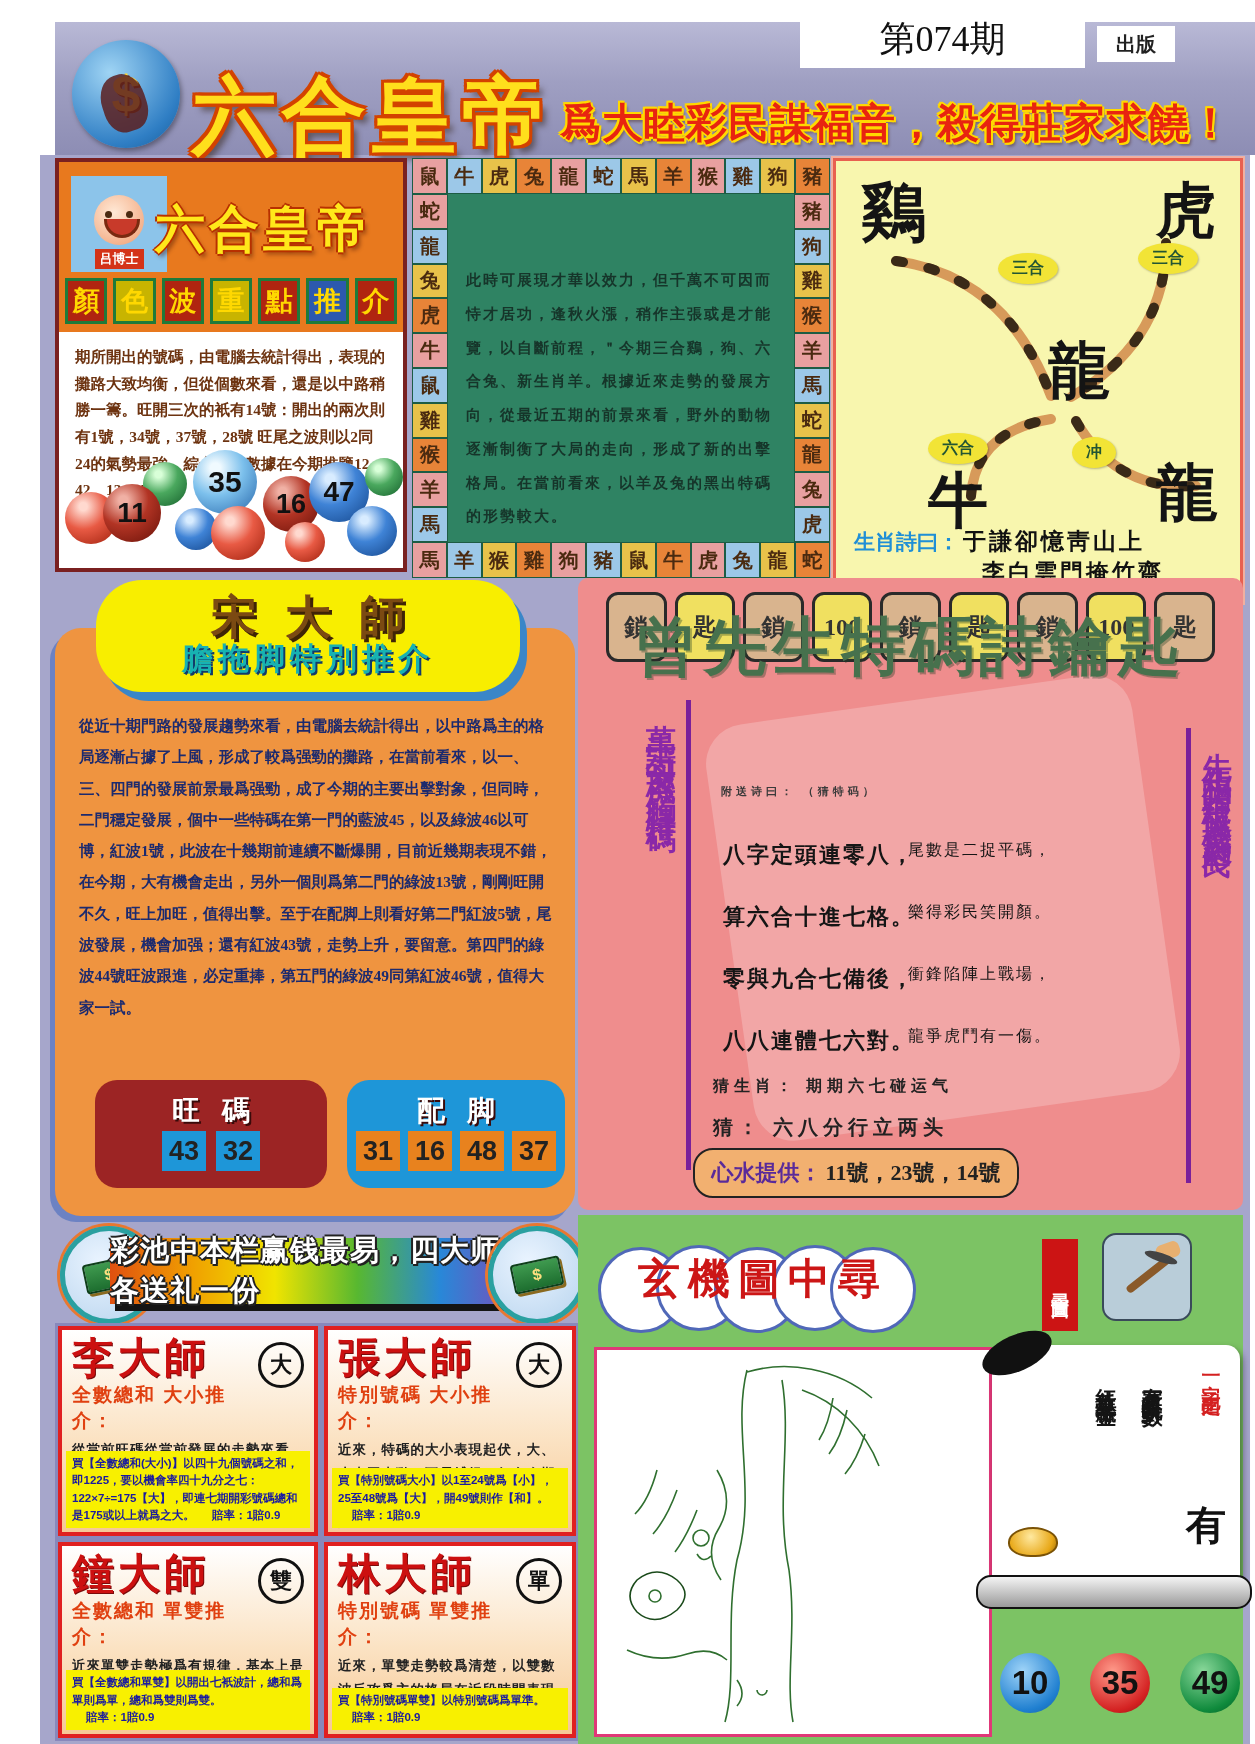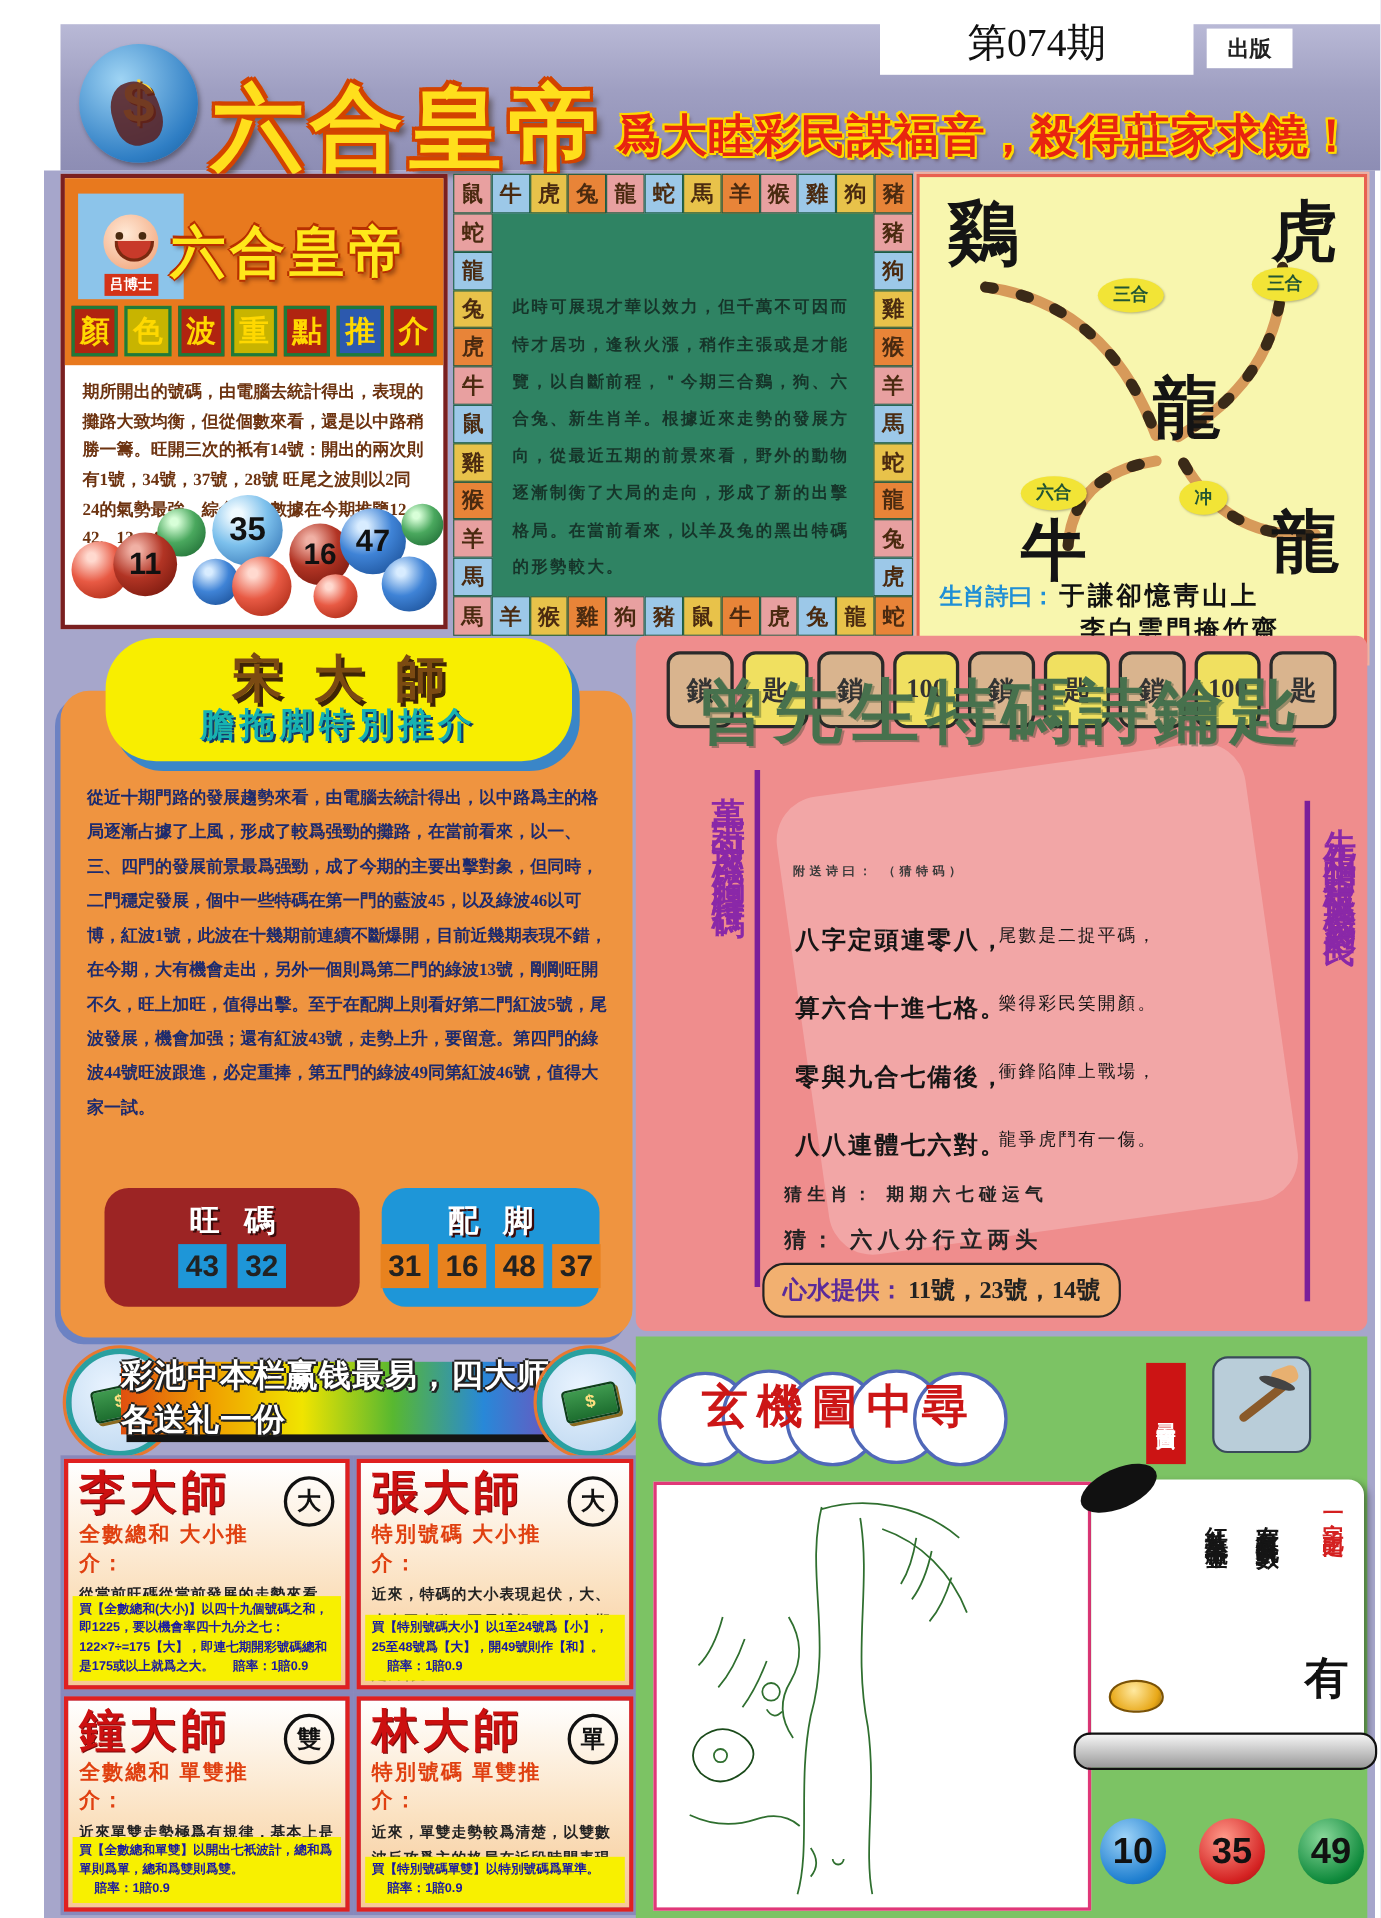--- a/index.html
+++ b/index.html
@@ -92,21 +92,21 @@
   #sm-pill{left:96px;top:580px;width:424px;height:112px;background:#f8ee00;border-radius:46px;
            box-shadow:7px 9px 0 #3a86c8;display:flex;flex-direction:column;align-items:center;justify-content:center;}
   #sm-title{font-size:46px;font-weight:bold;letter-spacing:28px;color:#7b4a12;margin-left:28px;
             text-shadow:3px 3px 0 #3f2406;font-family:"Liberation Serif",serif;line-height:1;}
   #sm-sub{font-size:31px;font-weight:bold;letter-spacing:5px;color:#17b2b2;text-shadow:2px 2px 0 #123a6a;line-height:1.15;}
   #sm-body{position:absolute;left:24px;top:82px;right:22px;font-size:15.5px;font-weight:bold;color:#1c2a6e;
            font-family:"Liberation Serif",serif;line-height:2.02;}
   .num-pill{position:absolute;border-radius:22px;display:flex;flex-direction:column;align-items:center;
             justify-content:center;gap:6px;}
   #hot-pill{left:40px;top:452px;width:232px;height:108px;background:#9c2424;}
-  #pair-pill{left:292px;top:452px;width:198px;height:108px;background:#1e96d8;}
+  #pair-pill{left:292px;top:452px;width:218px;height:108px;background:#1e96d8;}
   .np-label{font-size:28px;font-weight:bold;letter-spacing:22px;margin-left:22px;color:#fff;
             text-shadow:2px 2px 0 #3a0a0a;font-family:"Liberation Serif",serif;line-height:1;}
   .np-nums{display:flex;gap:10px;}
   .np-sq{width:44px;height:40px;display:flex;align-items:center;justify-content:center;
          font-size:27px;font-weight:bold;color:#222;}
   #hot-pill .np-sq{background:#1e96d8;}
   #pair-pill .np-sq{background:#e8821e;}
   #pair-pill .np-nums{gap:8px;}
   
   #zk-box{left:578px;top:578px;width:665px;height:632px;background:#ef8d8d;border-radius:10px;}

